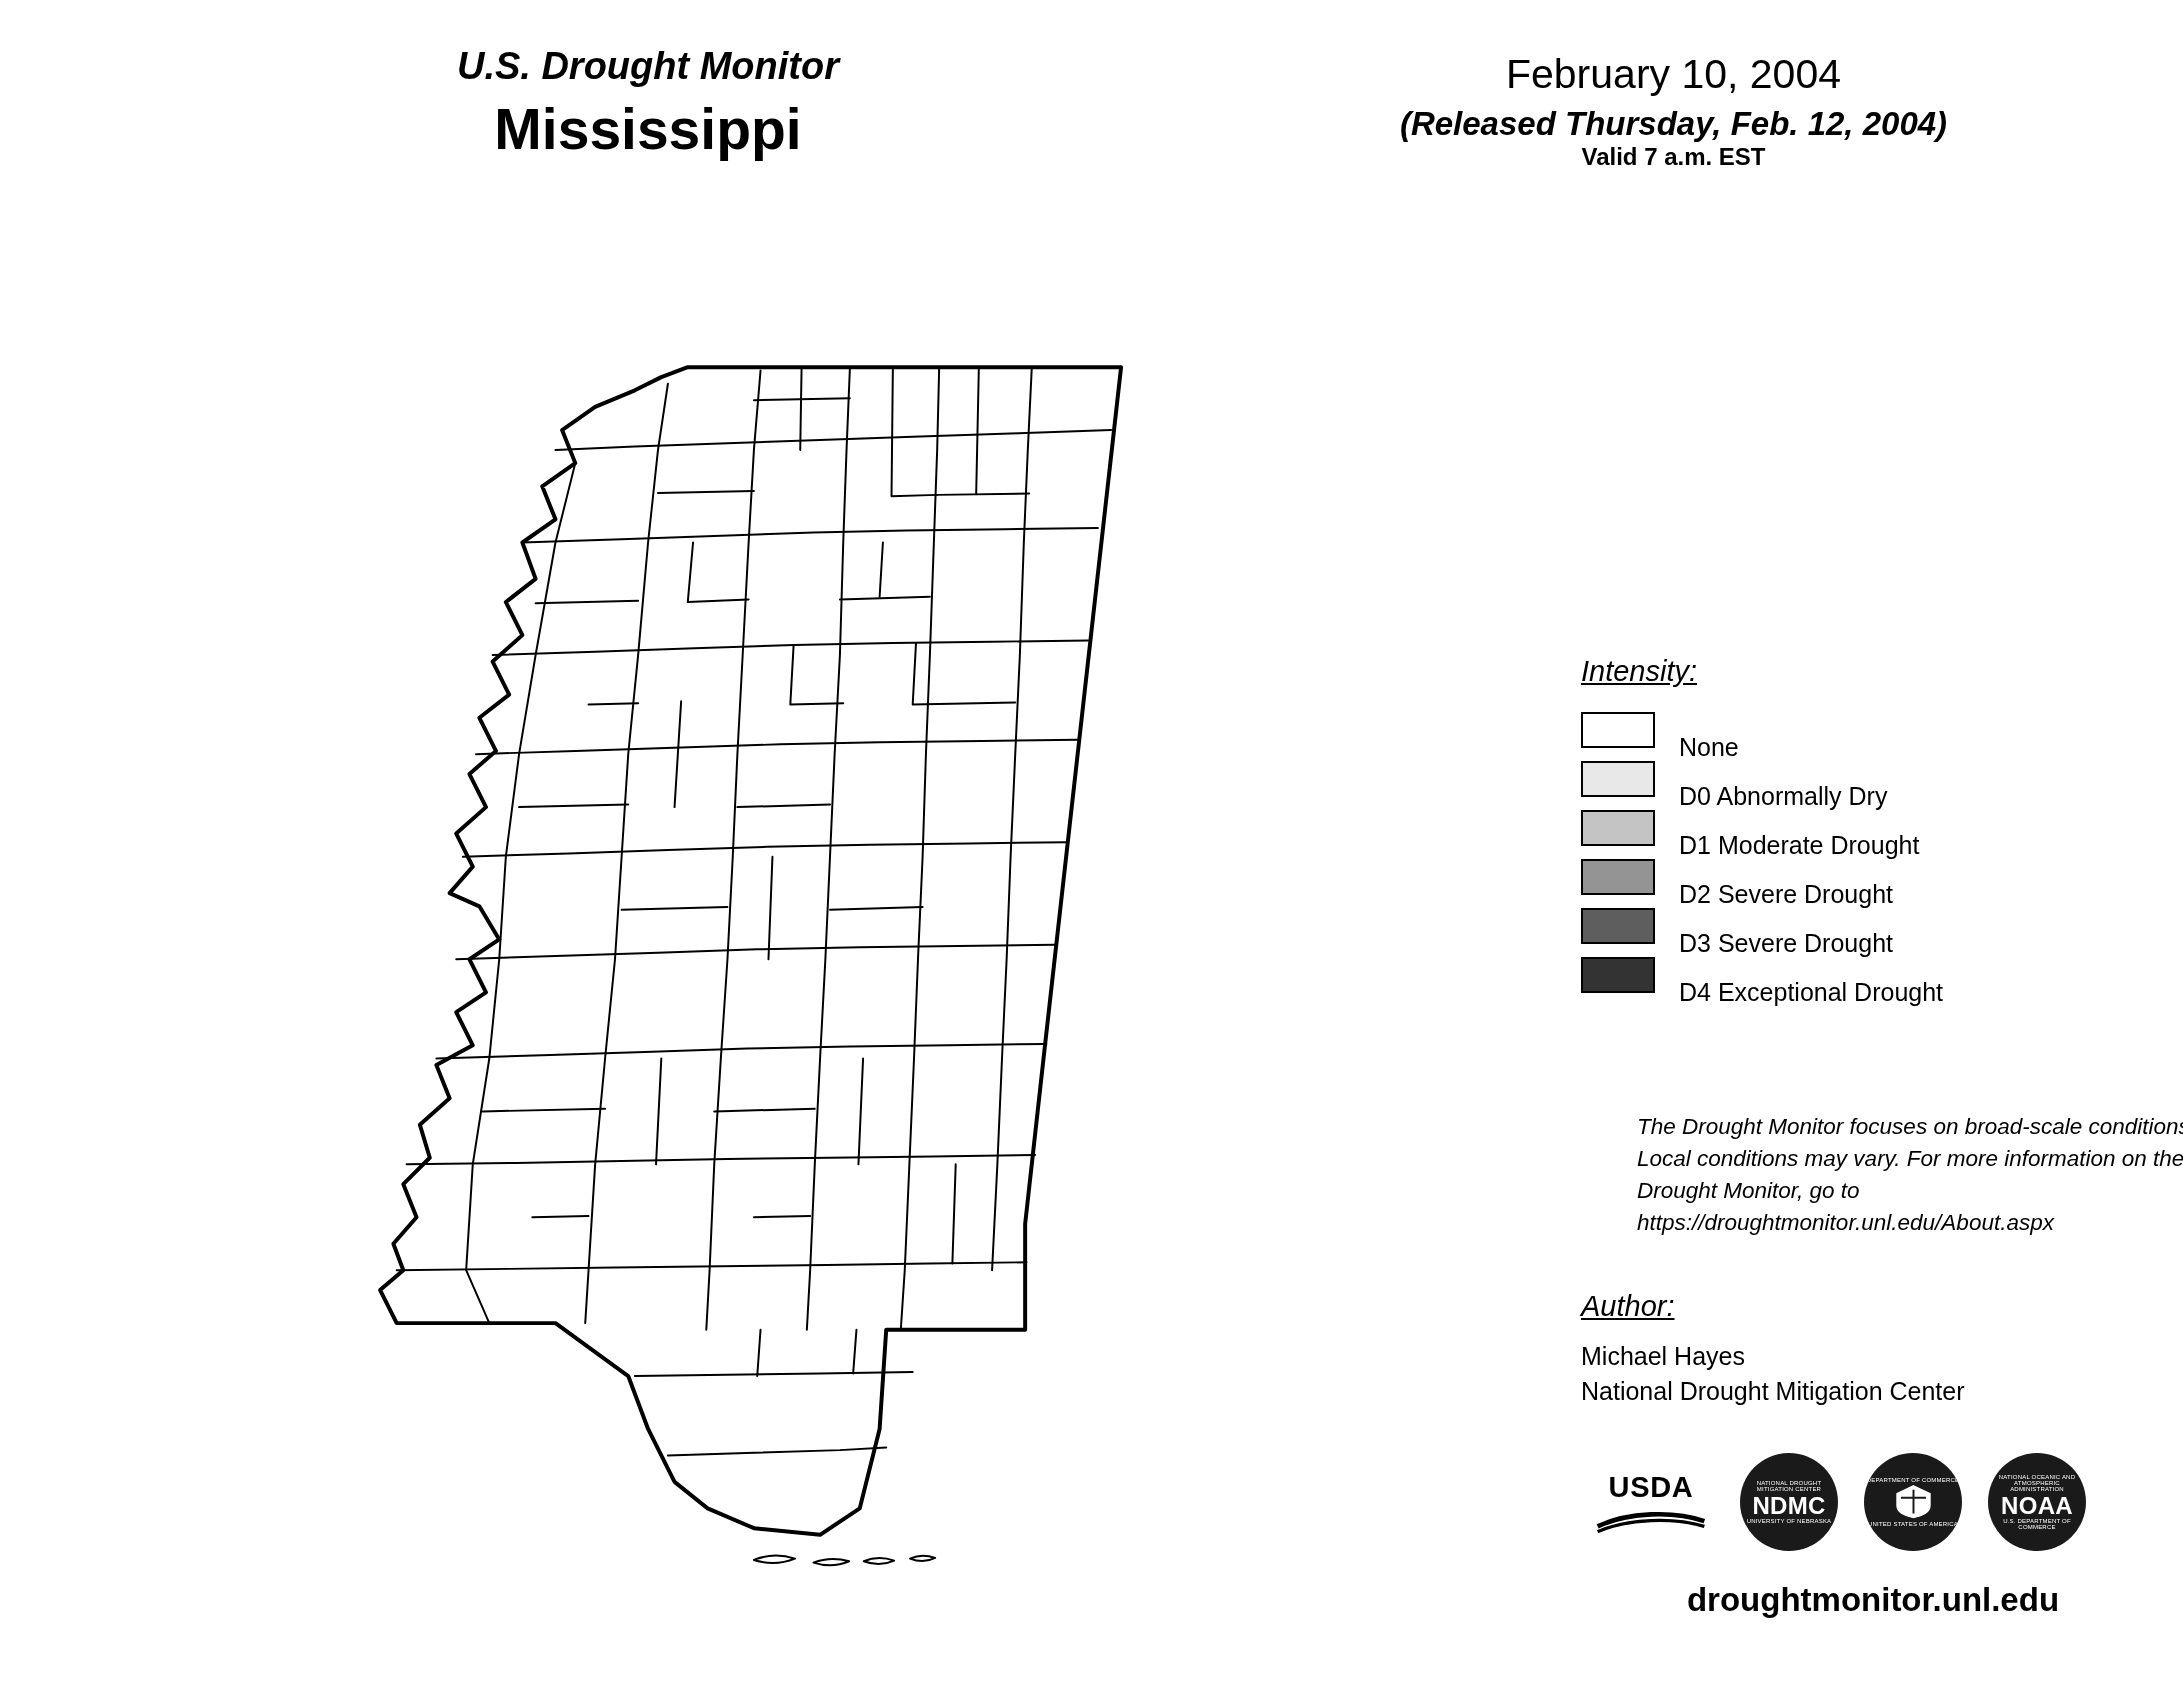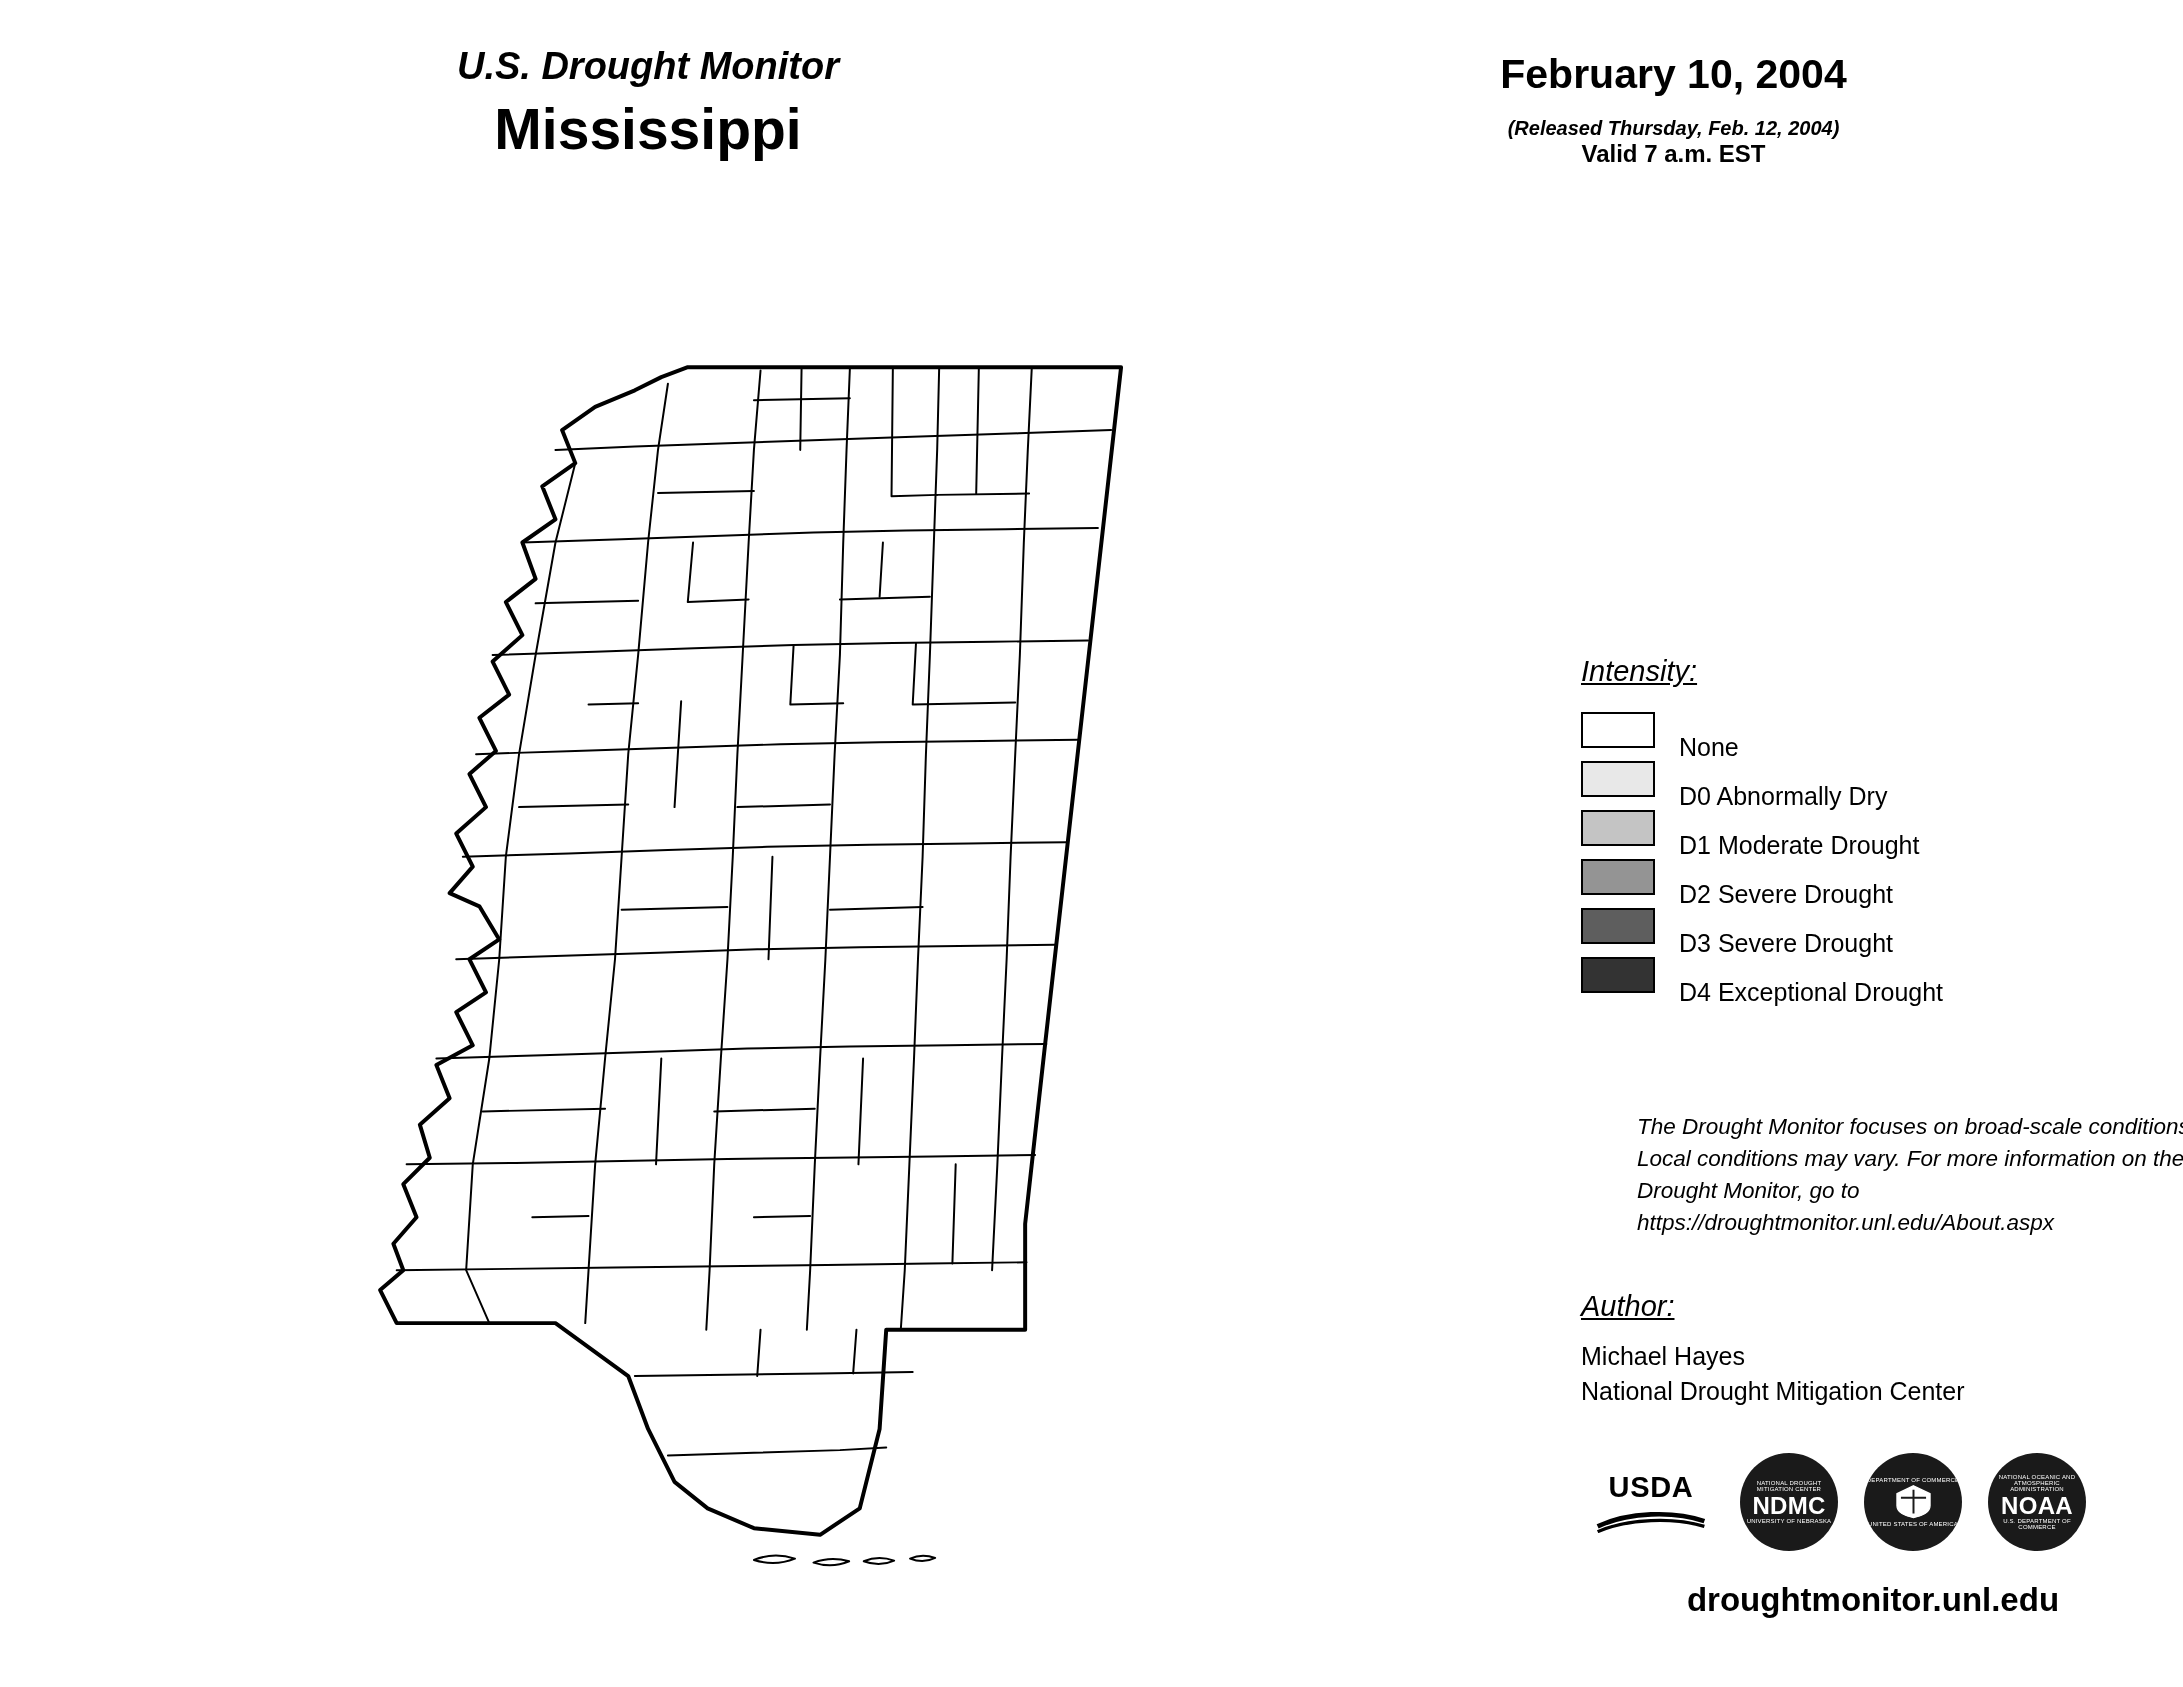--- a/index.html
+++ b/index.html
@@ -44,28 +44,28 @@
 
   .date-block {
     position: absolute;
     left: 1323px;
     top: 52px;
     width: 701px;
     text-align: center;
   }
   .date-main {
     font-size: 41px;
-    font-weight: bold;
+    font-weight: normal;
     line-height: 1.1;
   }
   .date-released {
-    font-size: 20px;
+    font-size: 33px;
     font-weight: bold;
     font-style: italic;
-    margin-top: 20px;
+    margin-top: 8px;
   }
   .date-valid {
     font-size: 24px;
     font-weight: bold;
   }
 
   
   .map-wrap {
     position: absolute;
     left: 357px;

